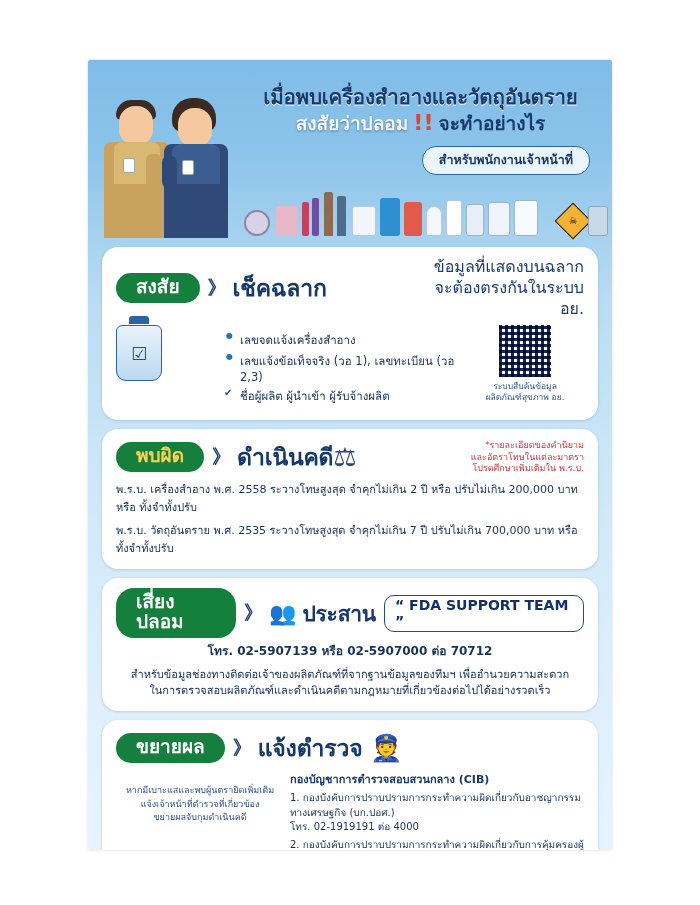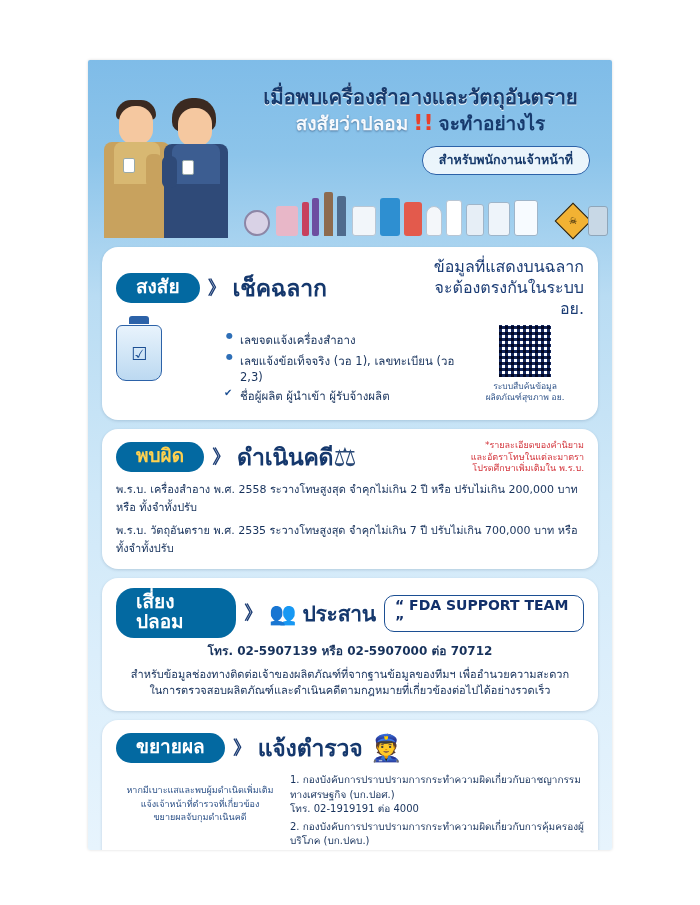--- a/index.html
+++ b/index.html
@@ -57,21 +57,21 @@
   .card {
     position: relative;
     margin: 9px 14px 0 14px;
     background: #ffffff;
     border-radius: 16px;
     box-shadow: 0 1px 3px rgba(30,60,100,0.18);
     padding: 10px 14px 12px 14px;
   }
   .pill {
     display: inline-block;
-    background: #0369a1;
+    background: #15803d;
     color: #ffffff;
     border-radius: 18px;
     padding: 4px 20px 6px 20px;
     font-size: 19px; font-weight: bold;
     line-height: 1.05;
     vertical-align: middle;
   }
   .pill.ylw { color: #ffd14f; }
   .chev { color: #1b3c74; font-size: 19px; font-weight: bold; margin: 0 6px 0 8px; vertical-align: middle; }
   .headword {
@@ -232,24 +232,25 @@
   </div>
 
   <div class="card">
     <div class="row-head">
       <span class="pill">ขยายผล</span>
       <span class="chev">》</span>
       <span class="headword">แจ้งตำรวจ</span>
       <span class="police" style="margin-left:8px;">👮</span>
     </div>
     <div style="display:flex; align-items:flex-start; margin-top:4px;">
-      <div class="left-note" style="white-space:pre-line; width:168px; padding-top:14px;">หากมีเบาะแสและพบผู้มดำเนิดเพิ่มเติม
+      <div class="left-note" style="white-space:pre-line; width:168px; padding-top:14px;">หากมีเบาะแสและพบผู้นตรายิดเพิ่มเติม
 แจ้งเจ้าหน้าที่ตำรวจที่เกี่ยวข้อง
 ขยายผลจับกุมดำเนินคดี</div>
       <div style="flex:1; padding-left:6px;">
+        <div class="cib-title">กองบัญชาการตำรวจสอบสวนกลาง (CIB)</div>
         <div class="cib-item" style="white-space:pre-line; margin-top:3px;">1. กองบังคับการปราบปรามการกระทำความผิดเกี่ยวกับอาชญากรรมทางเศรษฐกิจ (บก.ปอศ.)
 โทร. 02-1919191 ต่อ 4000</div>
         <div class="cib-item" style="white-space:pre-line; margin-top:3px;">2. กองบังคับการปราบปรามการกระทำความผิดเกี่ยวกับการคุ้มครองผู้บริโภค (บก.ปคบ.)
 โทร. 02-1919191 ต่อ 6000</div>
       </div>
     </div>
   </div>
 
 </div>
 

